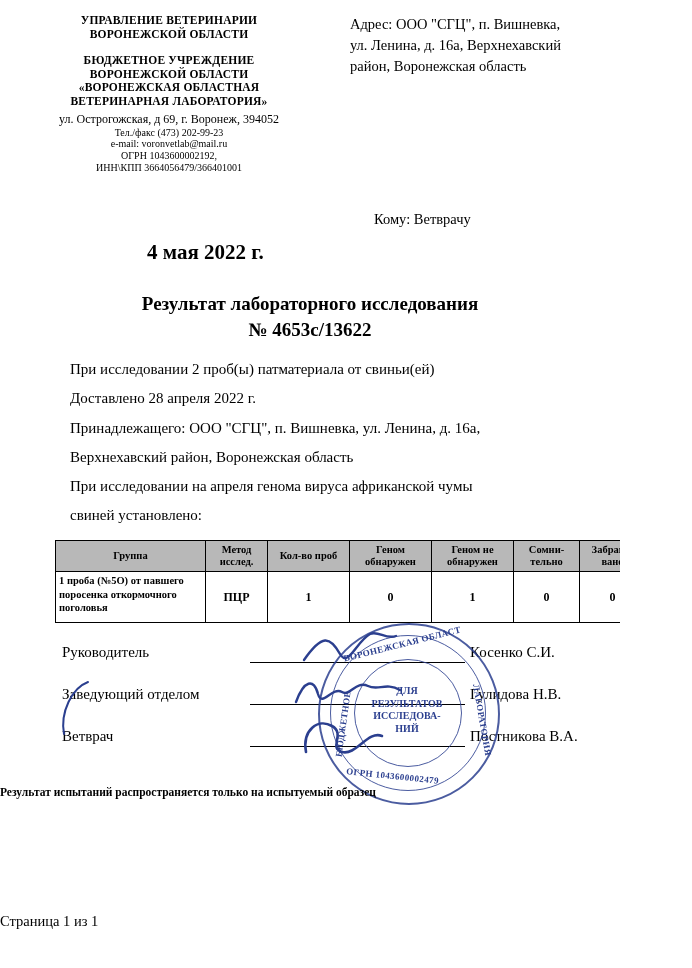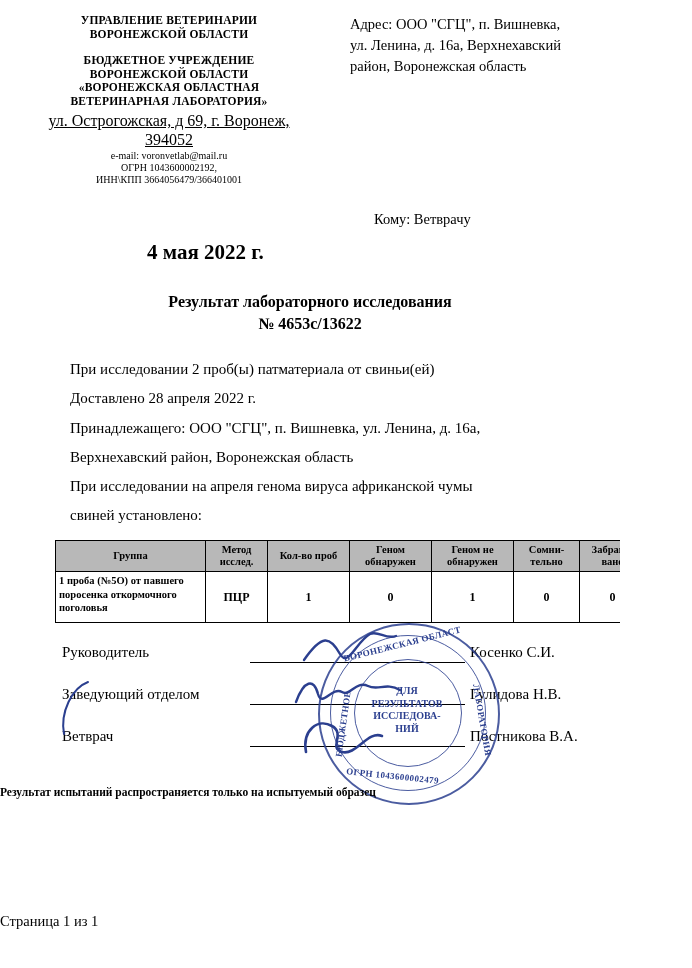--- a/index.html
+++ b/index.html
@@ -32,23 +32,22 @@
     font-size: 11.5px;
     letter-spacing: 0.2px;
   }
   .org-mid {
     font-weight: bold;
     font-size: 11.5px;
     margin-top: 13px;
     letter-spacing: 0.2px;
   }
   .org-addr {
-    font-size: 16px;
+    font-size: 12px;
     margin-top: 4px;
-    text-decoration: underline;
   }
   .org-line {
     font-size: 10px;
   }
   .header-right {
     flex: 1;
     padding-left: 36px;
     font-size: 14.5px;
     line-height: 1.45;
   }
@@ -69,21 +68,21 @@
   }
 
   
   .title-block {
     position: absolute;
     top: 291px;
     left: 0;
     width: 100%;
     text-align: center;
     font-weight: bold;
-    font-size: 16px;
+    font-size: 19px;
     line-height: 1.35;
   }
   .title-block .num {
     display: block;
   }
 
   
   .body-text {
     position: absolute;
     left: 70px;
@@ -259,20 +258,21 @@
         <div>УПРАВЛЕНИЕ ВЕТЕРИНАРИИ</div>
         <div>ВОРОНЕЖСКОЙ ОБЛАСТИ</div>
       </div>
       <div class="org-mid">
         <div>БЮДЖЕТНОЕ УЧРЕЖДЕНИЕ</div>
         <div>ВОРОНЕЖСКОЙ ОБЛАСТИ</div>
         <div>«ВОРОНЕЖСКАЯ ОБЛАСТНАЯ</div>
         <div>ВЕТЕРИНАРНАЯ ЛАБОРАТОРИЯ»</div>
       </div>
       <div class="org-addr">ул. Острогожская, д 69, г. Воронеж, 394052</div>
+      <div class="org-line">Тел./факс  (473) 202-99-23</div>
       <div class="org-line">e-mail: voronvetlab@mail.ru</div>
       <div class="org-line">ОГРН 1043600002192,</div>
       <div class="org-line">ИНН\КПП 3664056479/366401001</div>
     </div>
     <div class="header-right">
       <div>Адрес: ООО "СГЦ", п. Вишневка,</div>
       <div>ул. Ленина, д. 16а, Верхнехавский</div>
       <div>район, Воронежская область</div>
     </div>
   </div>

